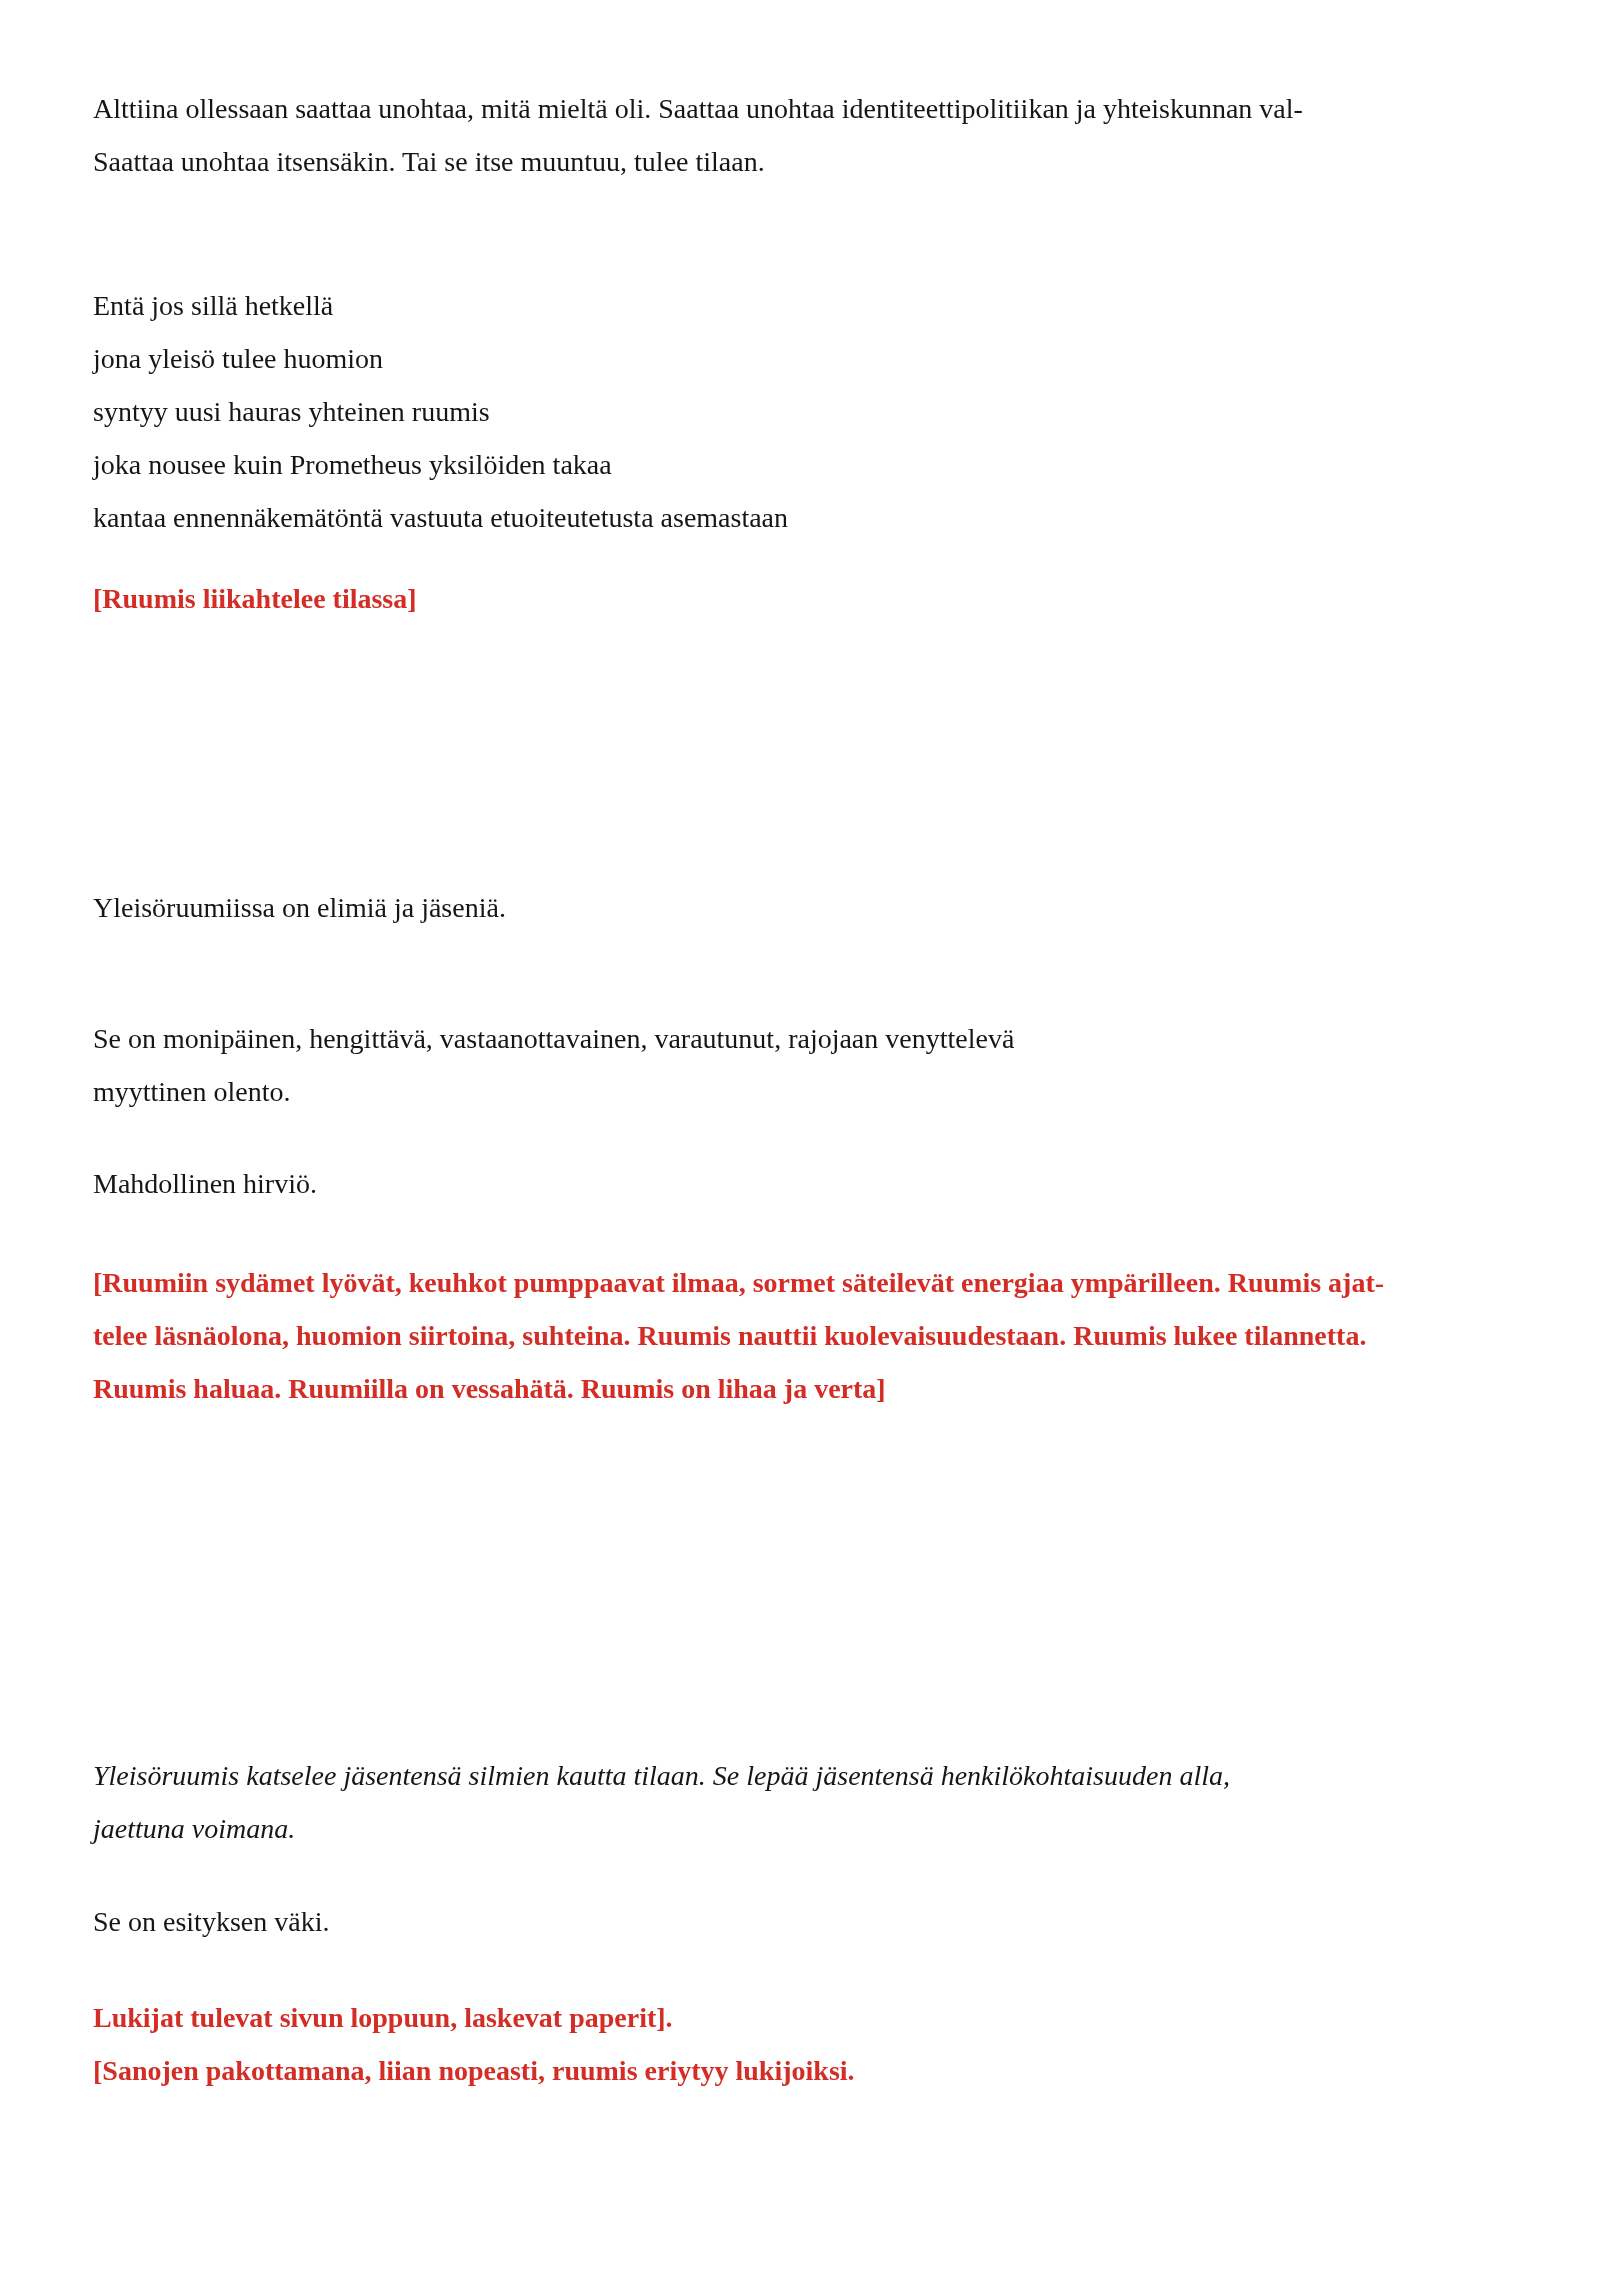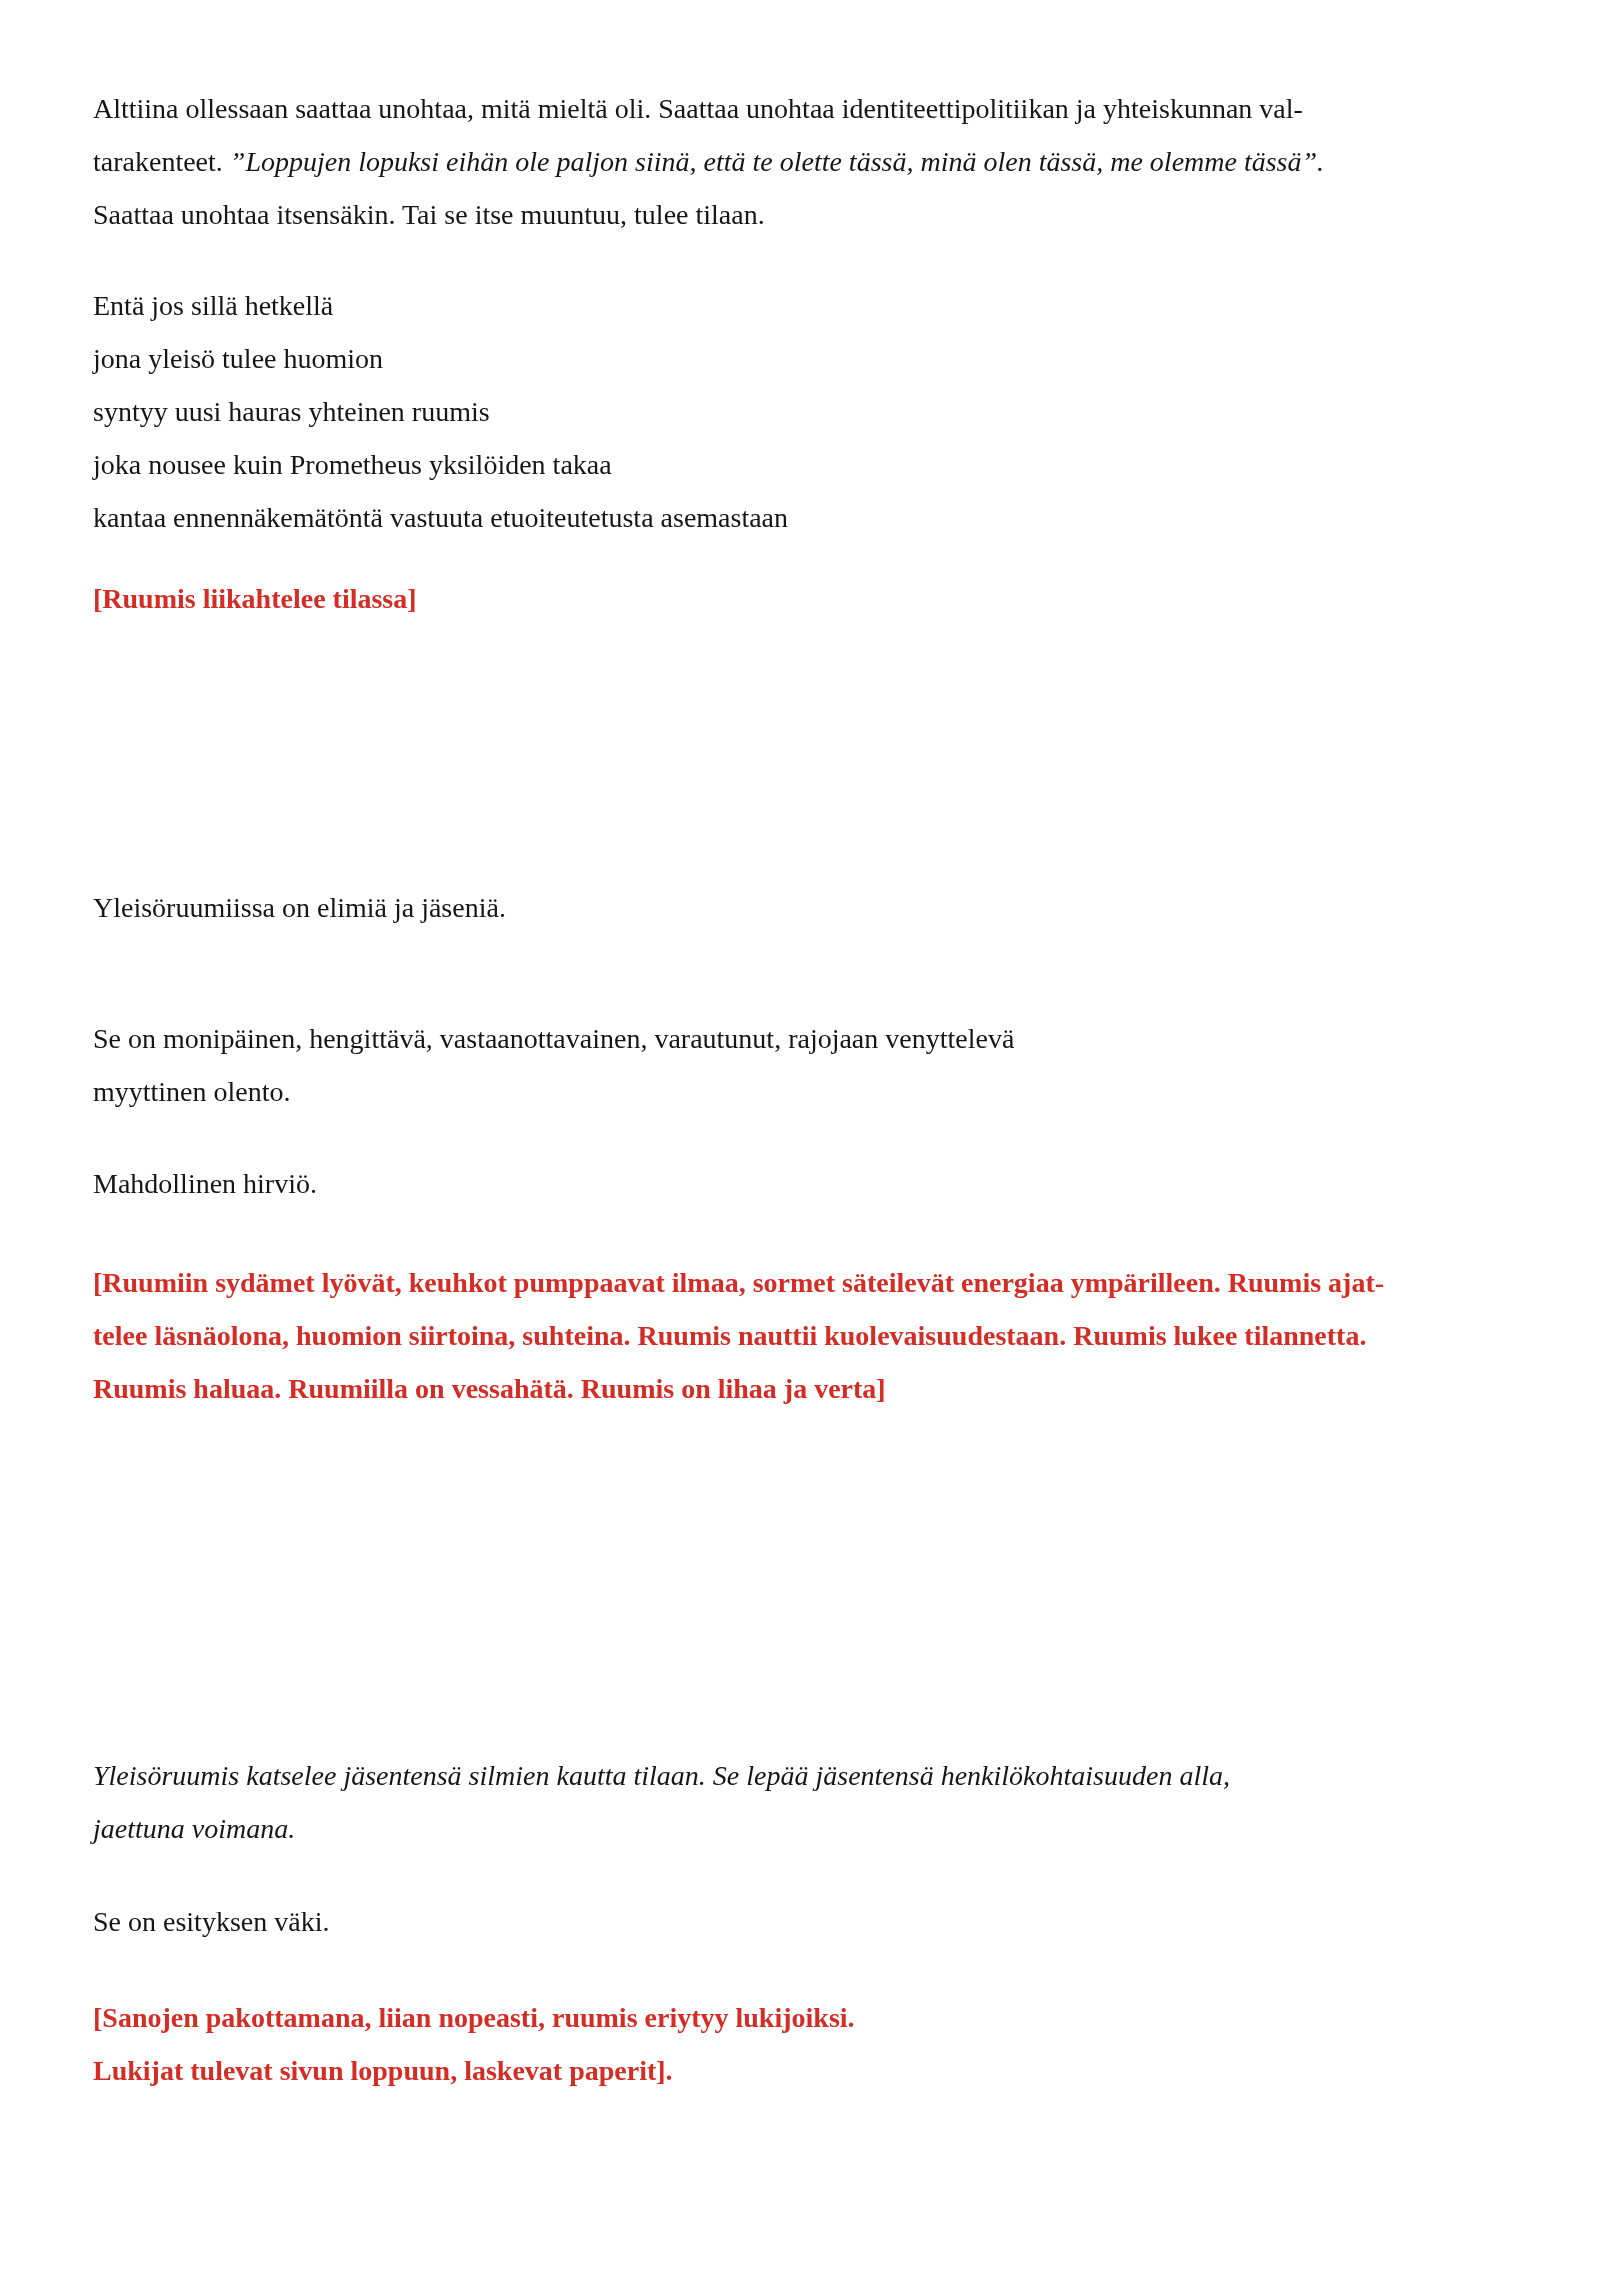--- a/index.html
+++ b/index.html
@@ -31,21 +31,20 @@
   .red { color: var(--red); font-weight: bold; }
   .quote-italic { font-style: italic; }
 </style>
 </head>
 <body>
 
 <div class="page">
 
   <div class="block" style="top: 82px;">
     <div class="line">Alttiina ollessaan saattaa unohtaa, mitä mieltä oli. Saattaa unohtaa identiteettipolitiikan ja yhteiskunnan val-</div>
-    <div class="line"><span>tarakenteet. </span><span class="quote-italic">”Loppujen lopuksi eihän ole paljon siinä, että te olette tässä, minä olen tässä, me olemme tässä”.</span></div>
     <div class="line">Saattaa unohtaa itsensäkin. Tai se itse muuntuu, tulee tilaan.</div>
   </div>
 
   <div class="block" style="top: 279px;">
     <div class="line">Entä jos sillä hetkellä</div>
     <div class="line">jona yleisö tulee huomion</div>
     <div class="line">syntyy uusi hauras yhteinen ruumis</div>
     <div class="line">joka nousee kuin Prometheus yksilöiden takaa</div>
     <div class="line">kantaa ennennäkemätöntä vastuuta etuoiteutetusta asemastaan</div>
   </div>
@@ -76,18 +75,18 @@
   <div class="block" style="top: 1749px; font-style: italic;">
     <div class="line">Yleisöruumis katselee jäsentensä silmien kautta tilaan. Se lepää jäsentensä henkilökohtaisuuden alla,</div>
     <div class="line">jaettuna voimana.</div>
   </div>
 
   <div class="block" style="top: 1895px;">
     <div class="line">Se on esityksen väki.</div>
   </div>
 
   <div class="block red" style="top: 1991px;">
+    <div class="line">Lukijat tulevat sivun loppuun, laskevat paperit].</div>
     <div class="line">[Sanojen pakottamana, liian nopeasti, ruumis eriytyy lukijoiksi.</div>
-    <div class="line">Lukijat tulevat sivun loppuun, laskevat paperit].</div>
   </div>
 
 </div>
 
 
 </body></html>

